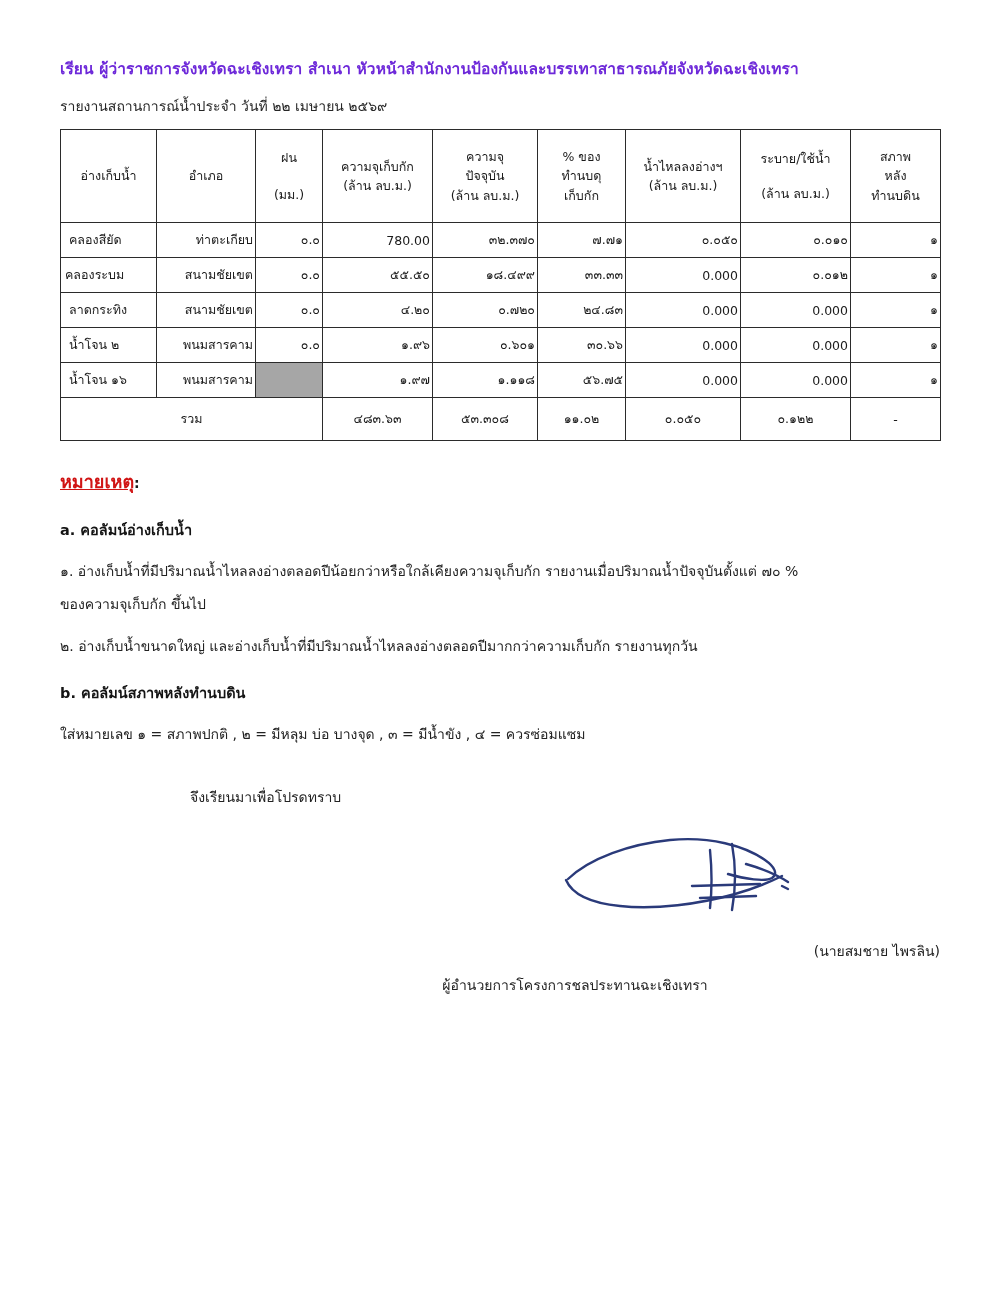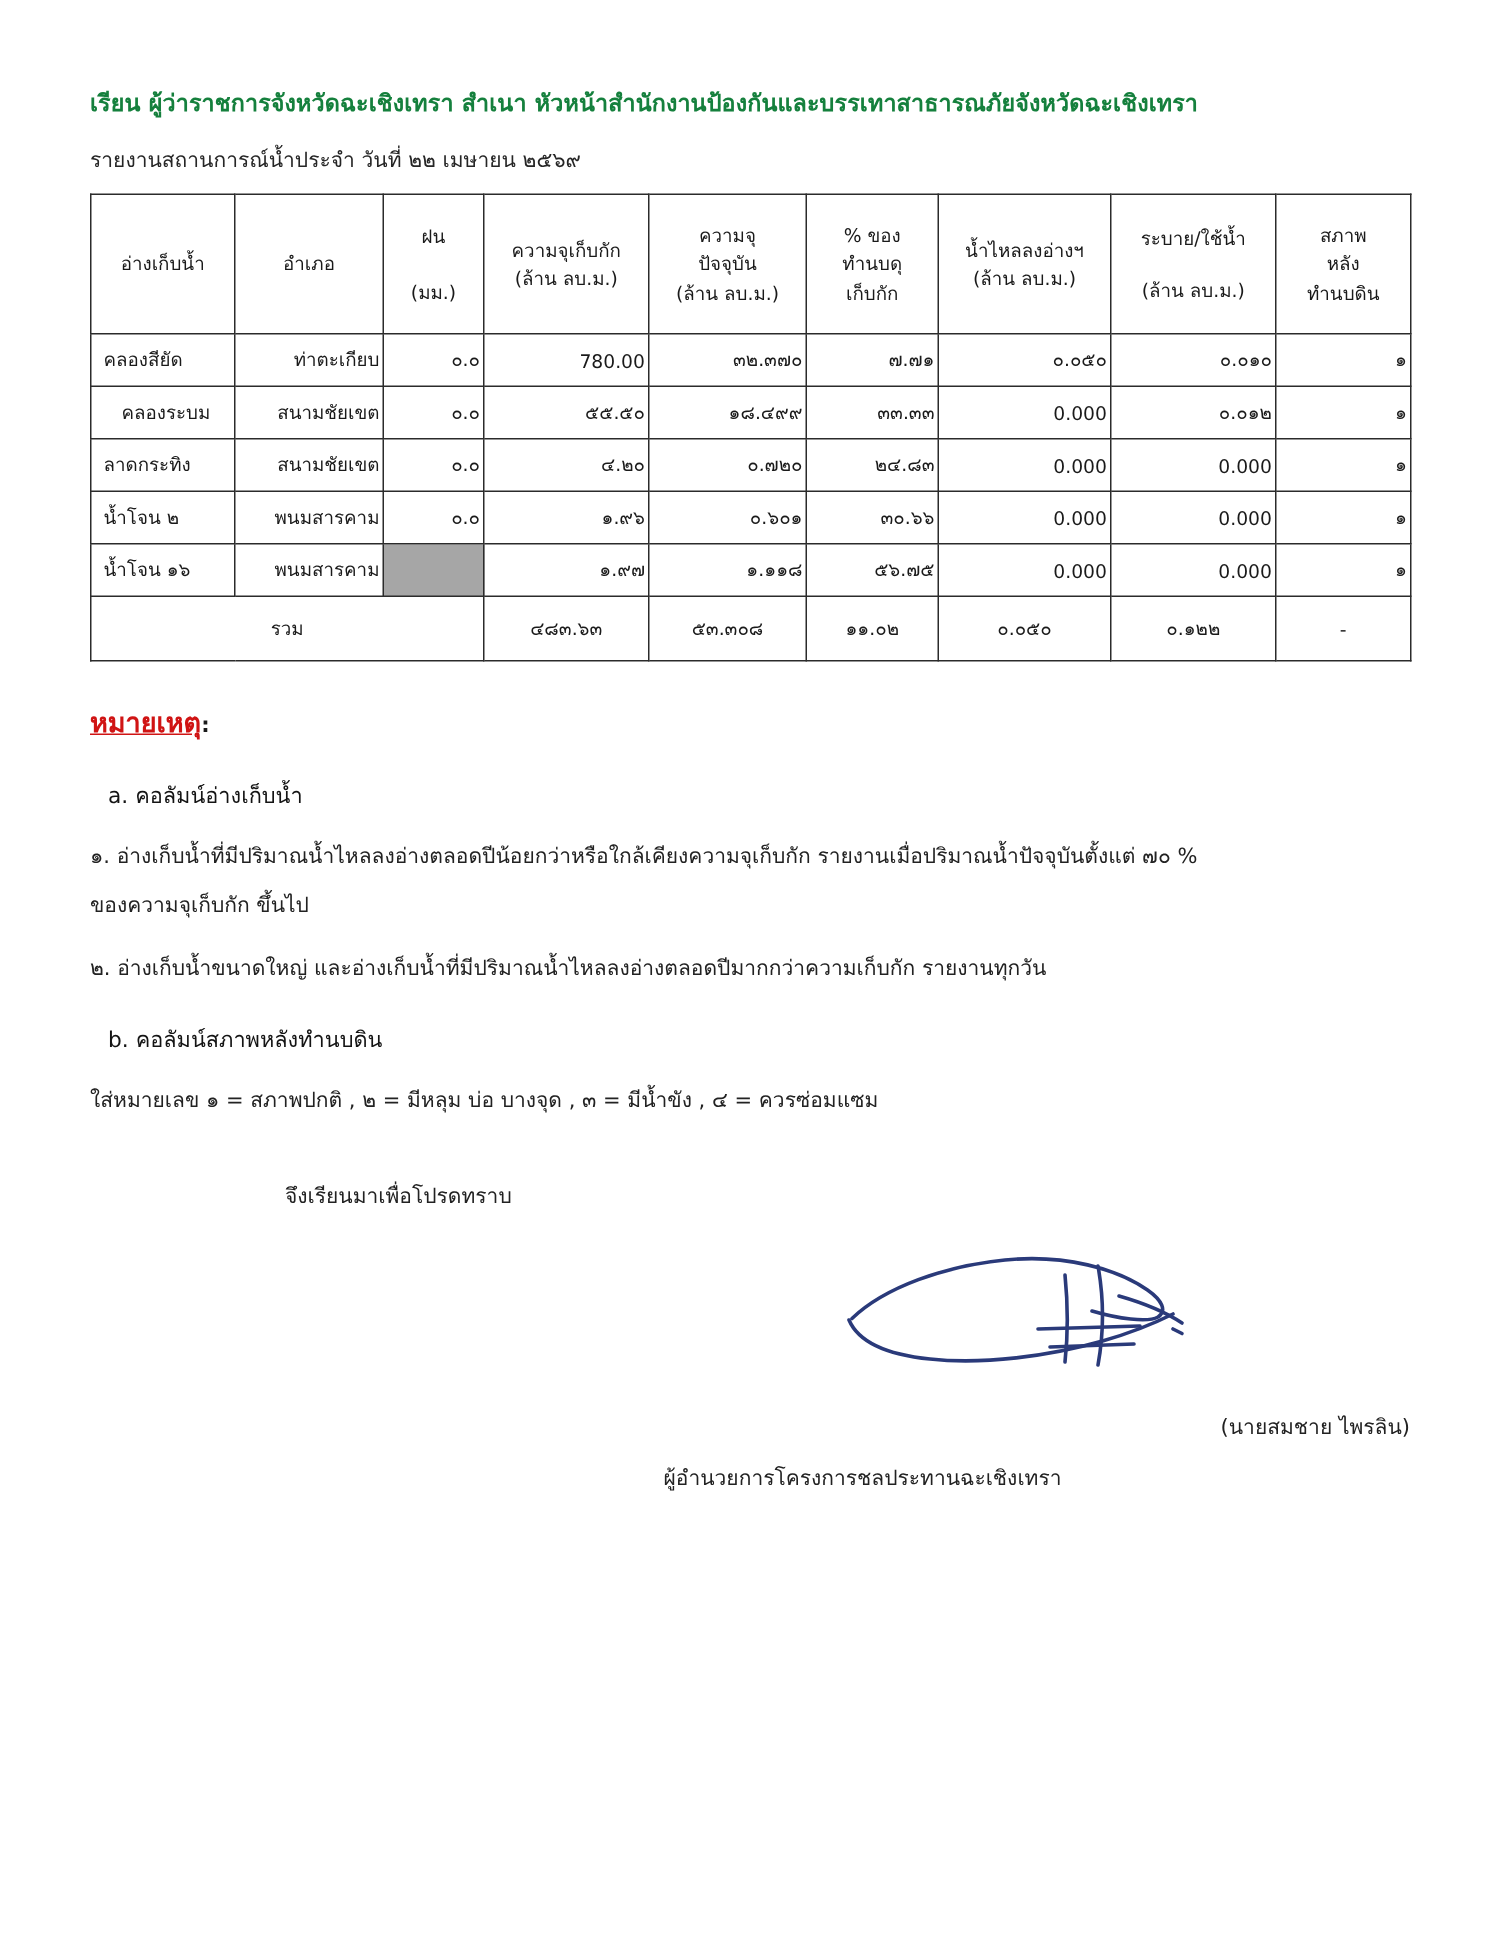--- a/index.html
+++ b/index.html
@@ -18,21 +18,21 @@
     position: absolute;
     left: 0; top: 0;
     width: 1000px;
     height: 1294px;
     box-sizing: border-box;
     padding: 48px 60px;
   }
   .doc-head {
     font-size: 15.5px;
     font-weight: bold;
-    color: #15803d;
+    color: #6d28d9;
     margin: 8px 0 0 0;
     letter-spacing: 0.1px;
   }
   .doc-sub {
     font-size: 14px;
     color: #262626;
     margin: 14px 0 12px 0;
   }
   table.water {
     border-collapse: collapse;
@@ -79,22 +79,22 @@
     display: inline-block;
   }
   .note-colon {
     color: #1a1a1a;
     font-size: 14px;
     font-weight: bold;
   }
   .notes-wrap { margin-top: 26px; }
   .note-h {
     font-size: 14.5px;
-    font-weight: normal;
-    margin: 22px 0 0 12px;
+    font-weight: bold;
+    margin: 22px 0 0 0;
     color: #141414;
   }
   .note-p {
     font-size: 14px;
     margin: 18px 0 0 0;
     line-height: 1.75;
     color: #222;
   }
   .note-p.tight { margin-top: 8px; }
   .closing {
@@ -196,21 +196,21 @@
         <td>ท่าตะเกียบ</td>
         <td>๐.๐</td>
         <td>780.00</td>
         <td>๓๒.๓๗๐</td>
         <td>๗.๗๑</td>
         <td>๐.๐๕๐</td>
         <td>๐.๐๑๐</td>
         <td>๑</td>
       </tr>
       <tr>
-        <td style="text-align:left;padding-left:20px">คลองระบม</td>
+        <td style="text-align:left;padding-left:4px">คลองระบม</td>
         <td>สนามชัยเขต</td>
         <td>๐.๐</td>
         <td>๕๕.๕๐</td>
         <td>๑๘.๔๙๙</td>
         <td>๓๓.๓๓</td>
         <td>0.000</td>
         <td>๐.๐๑๒</td>
         <td>๑</td>
       </tr>
       <tr>

